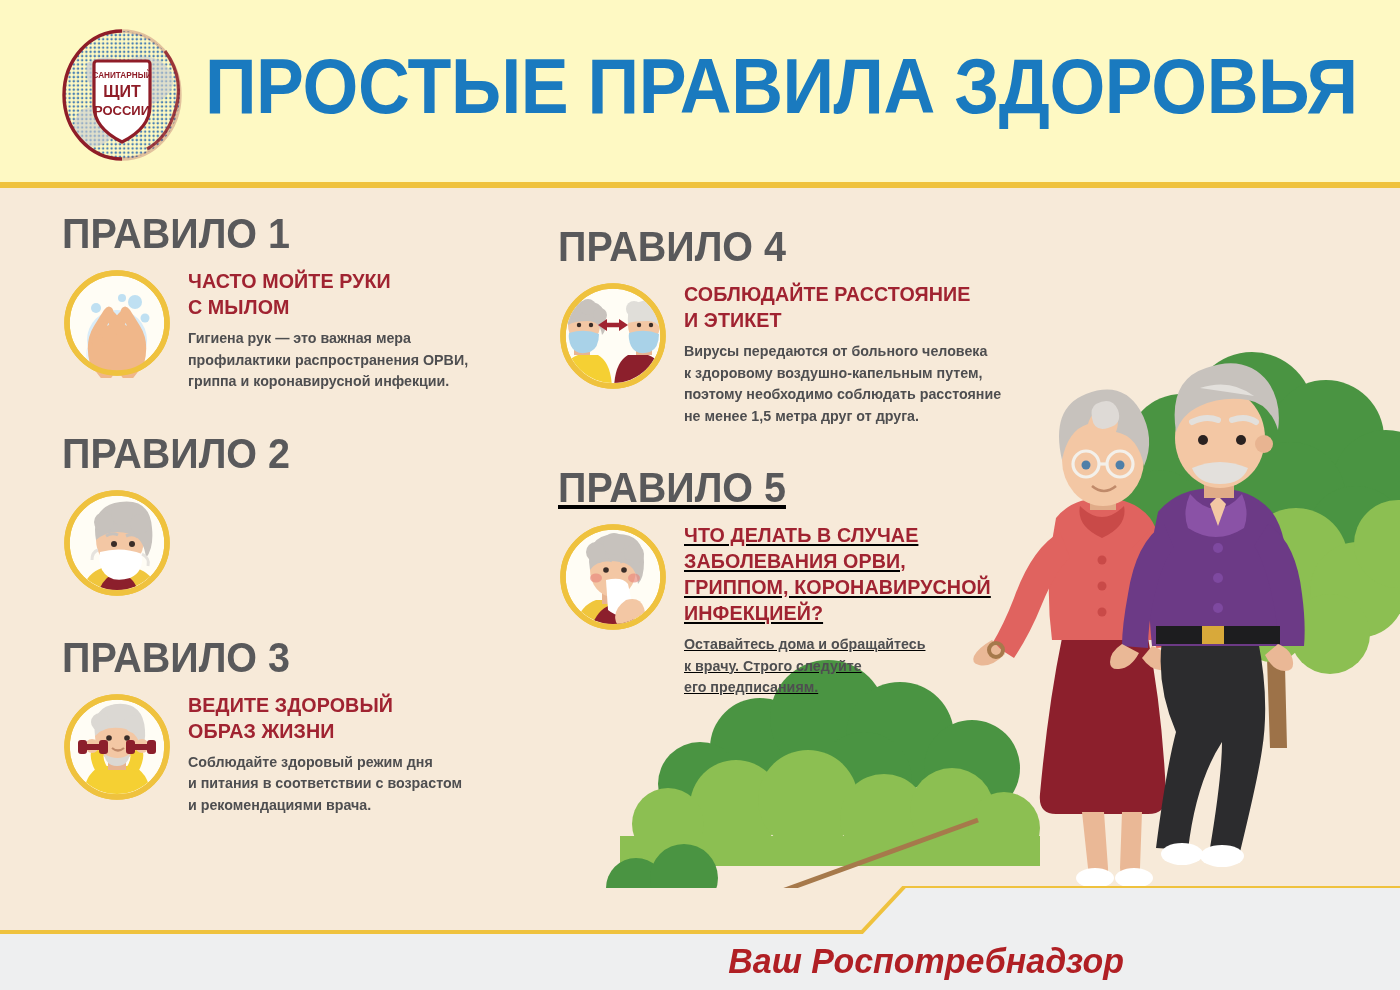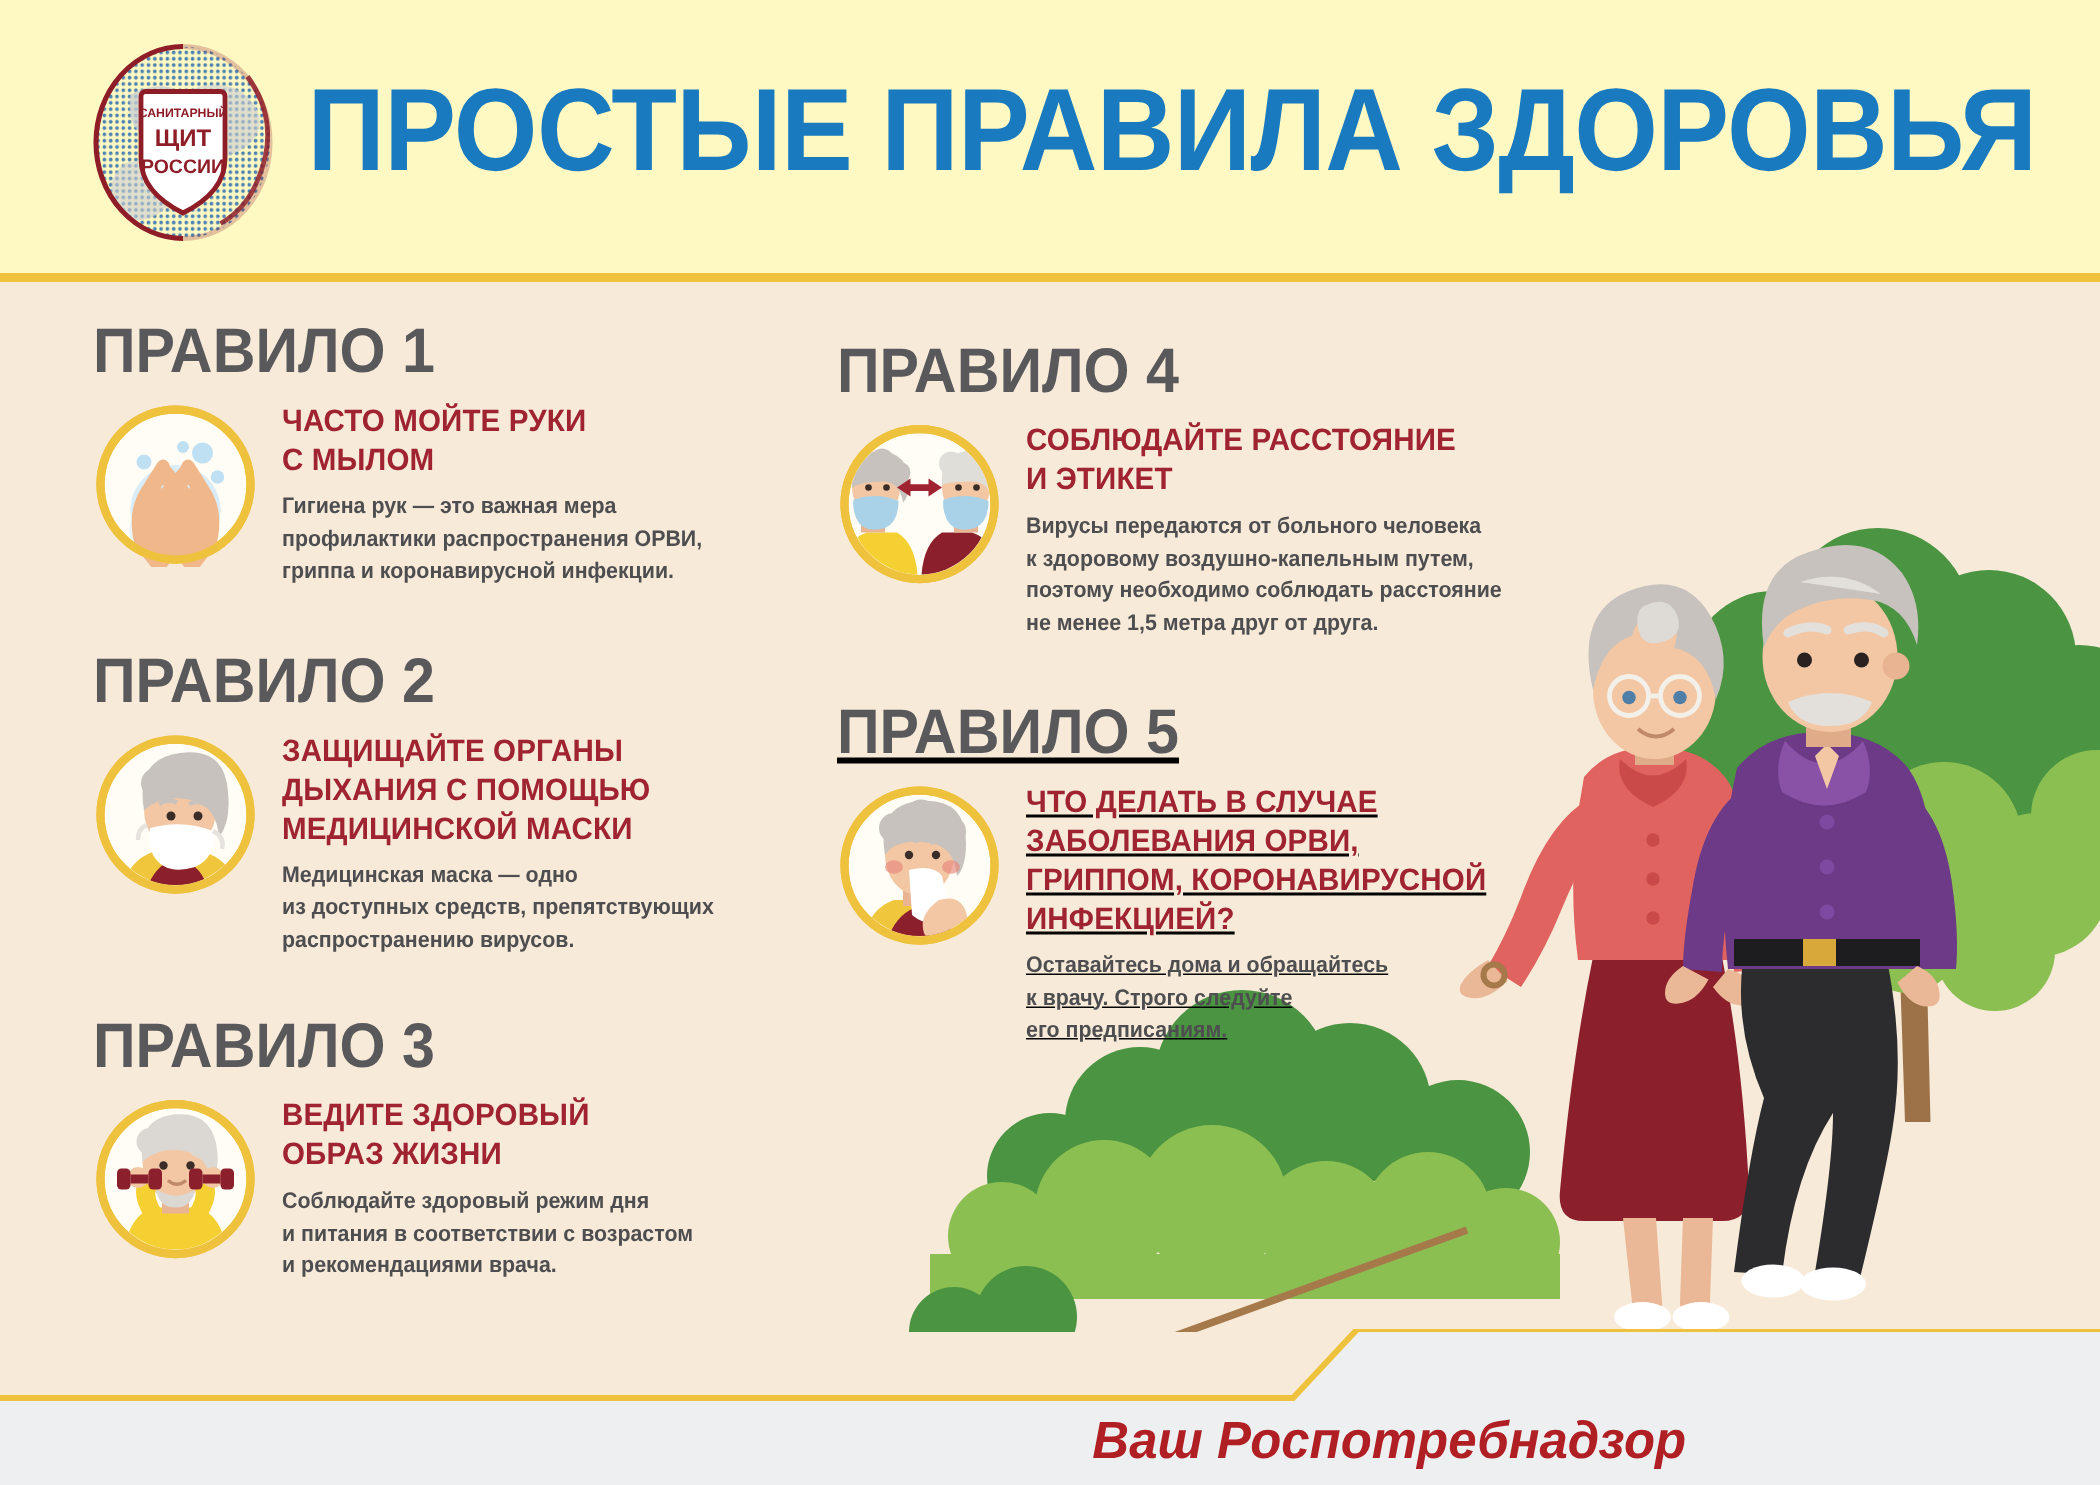--- a/index.html
+++ b/index.html
@@ -381,32 +381,20 @@
               <circle cx="70" cy="56" r="3" fill="#3a2d28"></circle>
               <path d="M44 48 q6 -4 12 -1" stroke="#c7c2bd" stroke-width="3" fill="none"></path>
               <path d="M64 48 q7 -3 12 1" stroke="#c7c2bd" stroke-width="3" fill="none"></path>
               <path d="M38 64 q22 -6 42 2 q2 18 -12 24 q-20 6 -28 -8 q-4 -10 -2 -18z" fill="#ffffff"></path>
               <path d="M36 62 q-6 2 -6 10" stroke="#e6e3de" stroke-width="3" fill="none"></path>
               <path d="M80 66 q8 4 6 12" stroke="#e6e3de" stroke-width="3" fill="none"></path>
             </g>
             <circle cx="55" cy="55" r="50" fill="none" stroke="#efc23e" stroke-width="5.5"></circle>
           </svg>
         </div>
-        <div class="rule-text">
-          <div class="rule-title">
-            <div>ЗАЩИЩАЙТЕ ОРГАНЫ</div>
-            <div>ДЫХАНИЯ С ПОМОЩЬЮ</div>
-            <div>МЕДИЦИНСКОЙ МАСКИ</div>
-          </div>
-          <div class="rule-desc">
-            <div>Медицинская маска — одно</div>
-            <div>из доступных средств, препятствующих</div>
-            <div>распространению вирусов.</div>
-          </div>
-        </div>
       </div>
     </div>
 
     <div class="rule r3" id="rule3">
       <div class="rule-head">ПРАВИЛО 3</div>
       <div class="rule-body">
         <div class="rule-icon">
           <svg viewBox="0 0 110 110" width="110" height="110">
             <defs>
                 <clipPath id="c3">

